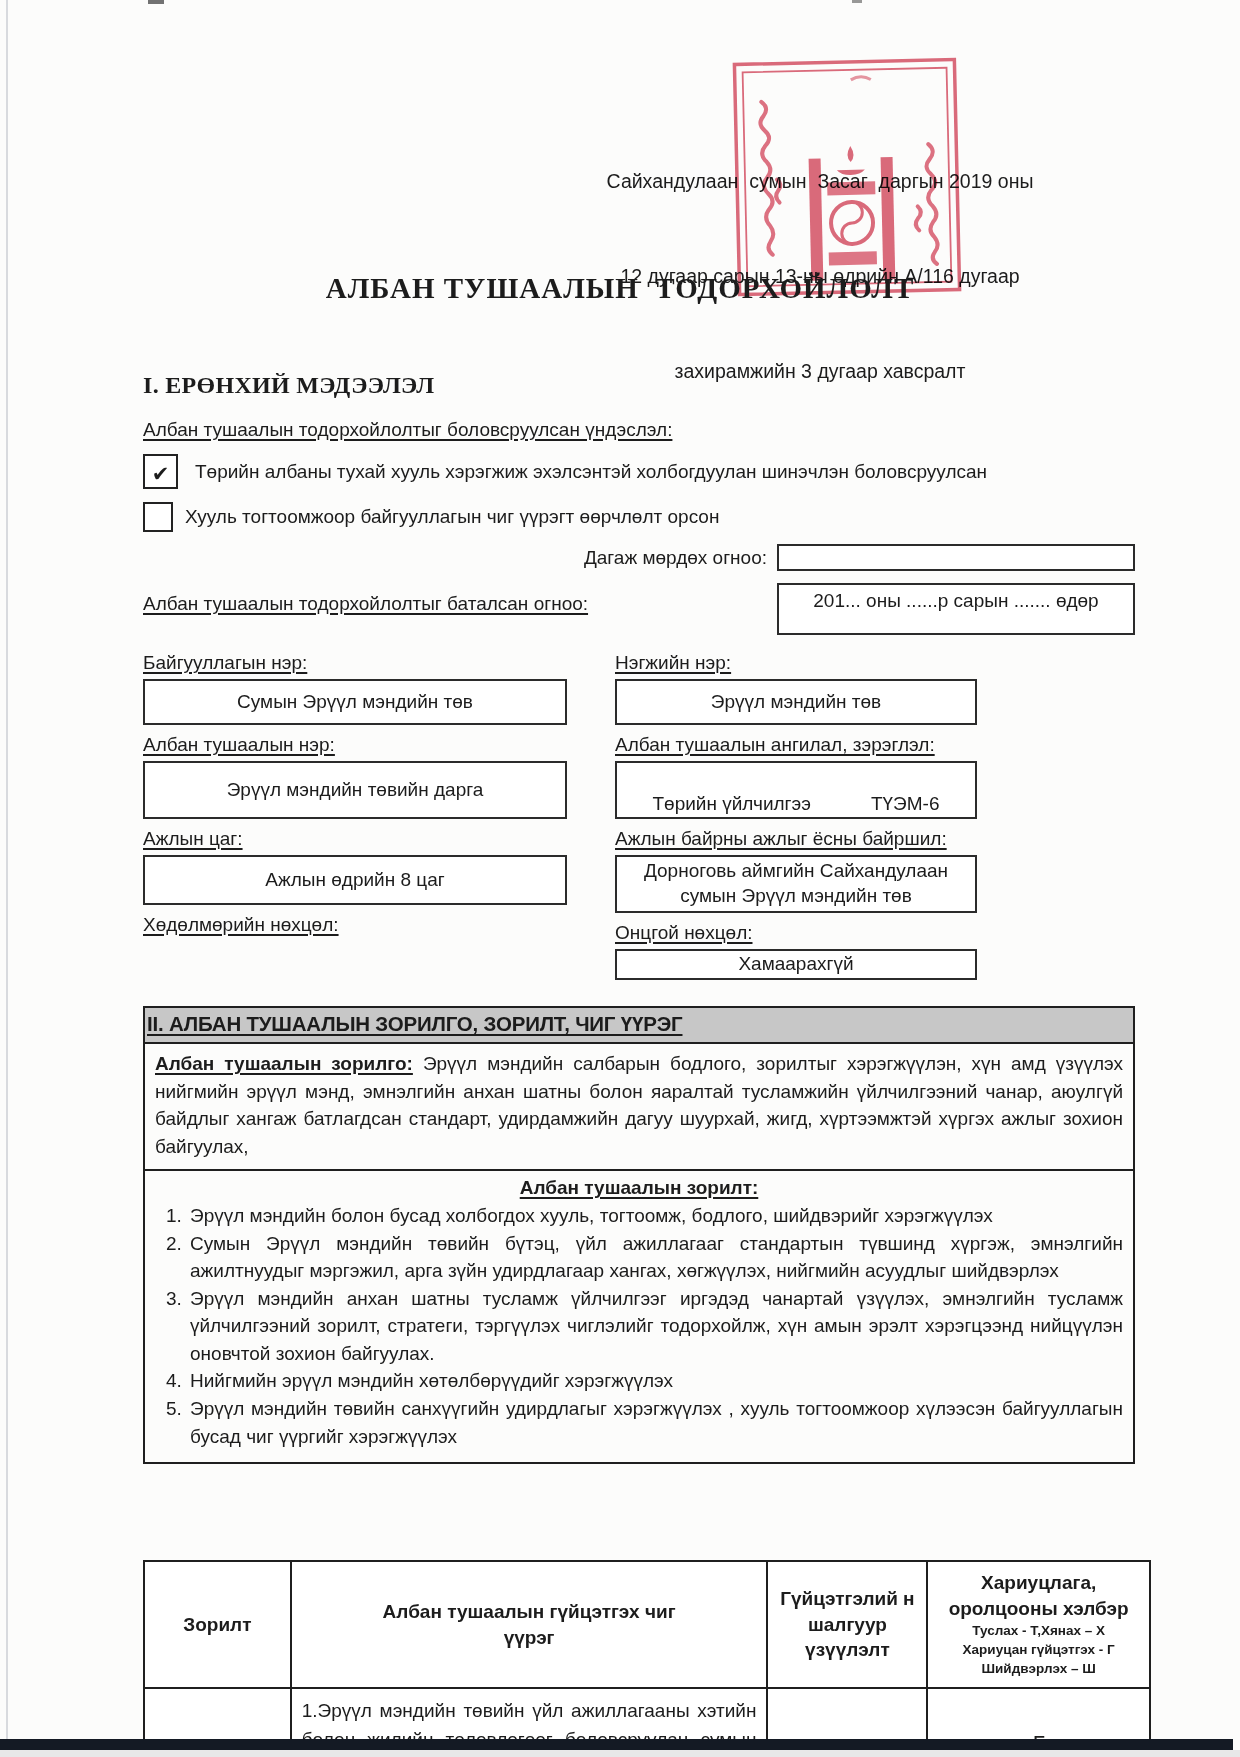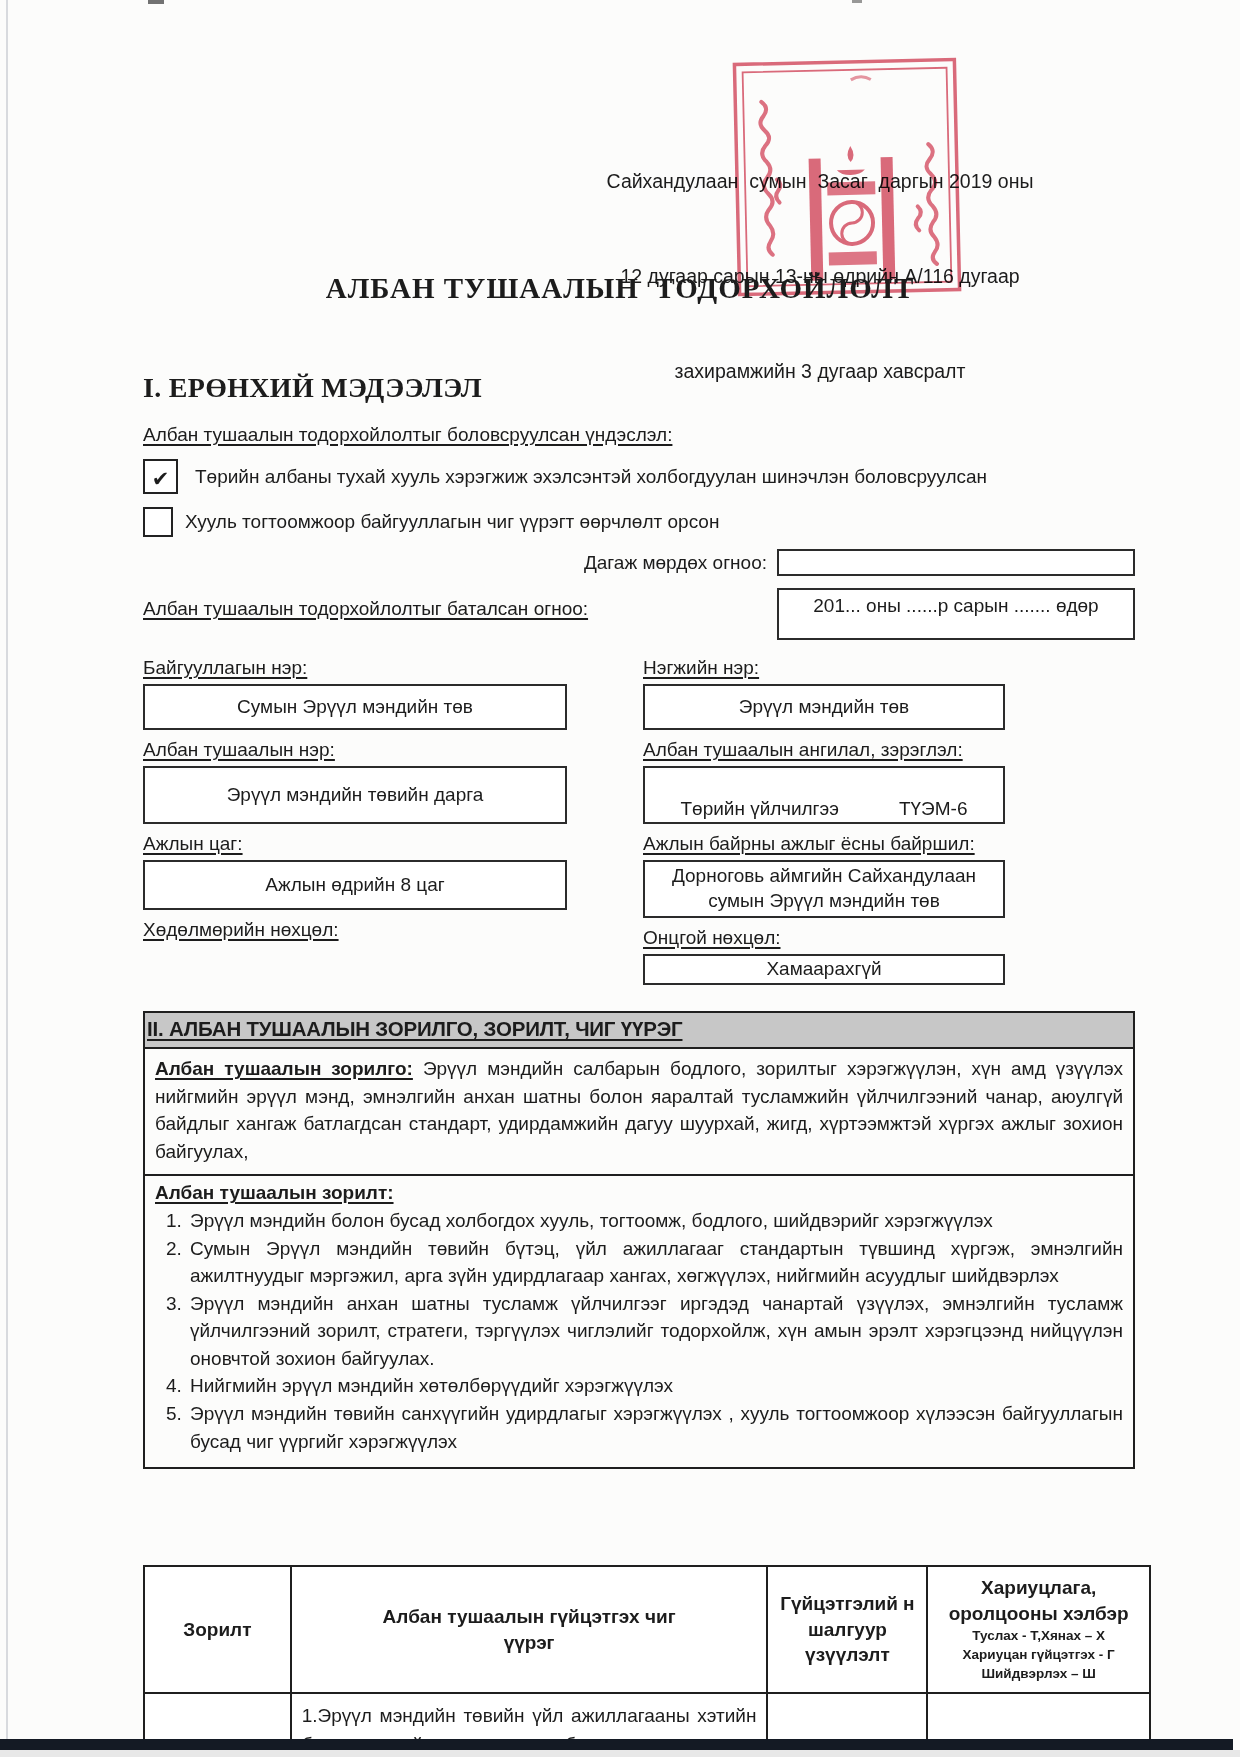--- a/index.html
+++ b/index.html
@@ -36,24 +36,24 @@
     position:absolute;left:0;top:272px;width:1240px;
     text-align:center;
     font-family:"Liberation Serif","DejaVu Serif",serif;
     font-weight:bold;font-size:29px;letter-spacing:1px;white-space:pre;
   }
 
   .content{position:absolute;left:143px;top:372px;width:992px;}
 
   .sec1-heading{
     font-family:"Liberation Serif","DejaVu Serif",serif;
-    font-weight:bold;font-size:28px;letter-spacing:.3px;
+    font-weight:bold;font-size:24px;letter-spacing:.3px;
   }
   .u{text-decoration:underline;text-decoration-thickness:1.5px;text-underline-offset:3px;}
-  .b{font-weight:bold;}
+  .b{font-weight:bold;text-align:center;}
 
   .basis-label{margin-top:20px;}
 
   .check-row{display:flex;align-items:center;margin-top:13px;}
   .checkbox{
     flex:0 0 auto;border:2px solid #222;background:#fff;
     display:flex;align-items:center;justify-content:center;
   }
   .cb-lg{width:31px;height:31px;margin-right:17px;}
   .cb-sm{width:26px;height:26px;margin-right:12px;}
@@ -63,21 +63,21 @@
   .row-input .lbl{flex:1;text-align:right;padding-right:10px;}
   .input-box{width:358px;height:27px;border:2px solid #2b2b2b;background:#fff;box-sizing:border-box;}
 
   .row-approved{display:flex;align-items:flex-start;margin-top:12px;}
   .row-approved .lbl{flex:1;padding-top:10px;}
   .approved-box{
     width:358px;height:52px;border:2px solid #2b2b2b;background:#fff;box-sizing:border-box;
     display:flex;align-items:center;justify-content:center;padding-bottom:17px;
   }
 
-  .two-col{display:flex;gap:76px;margin-top:8px;}
+  .two-col{display:flex;gap:48px;margin-top:8px;}
   .col-l{width:424px;flex:0 0 auto;}
   .col-r{width:362px;flex:0 0 auto;}
   .f-label{margin:9px 0 5px;}
   .f-box{
     border:2px solid #2b2b2b;background:#fff;box-sizing:border-box;
     display:flex;align-items:center;justify-content:center;
     text-align:center;line-height:1.3;
   }
   .h45{height:46px;} .h58{height:58px;} .h50{height:50px;} .h31{height:31px;}
   .box-grade{align-items:flex-end;justify-content:center;gap:60px;}

